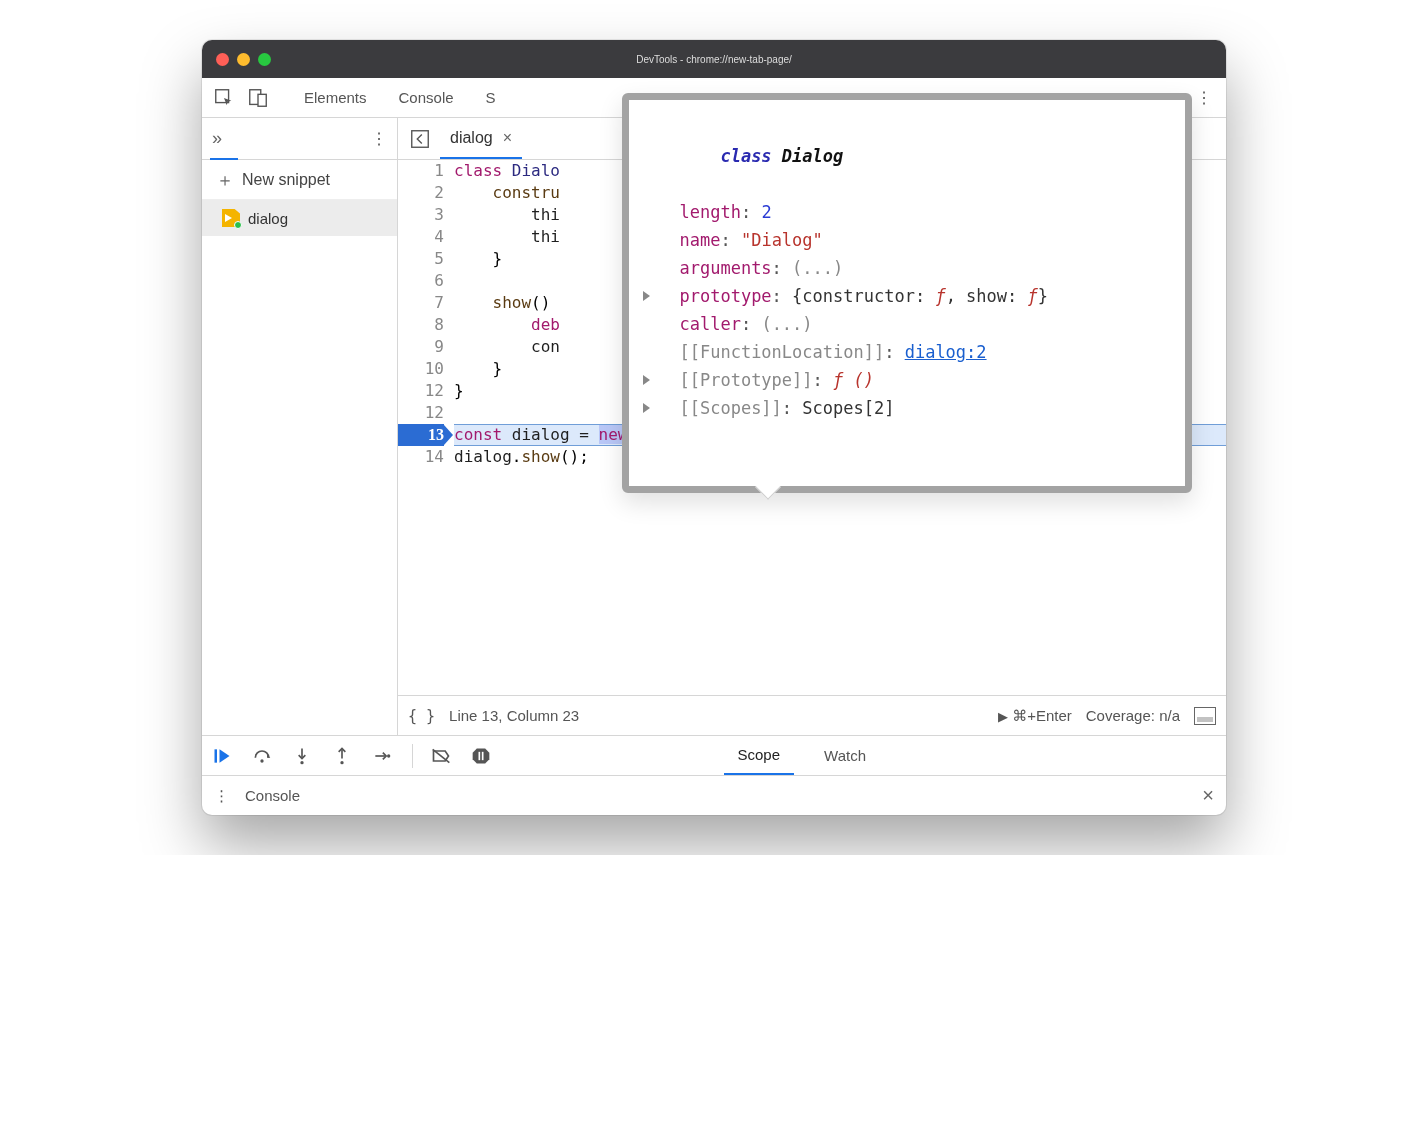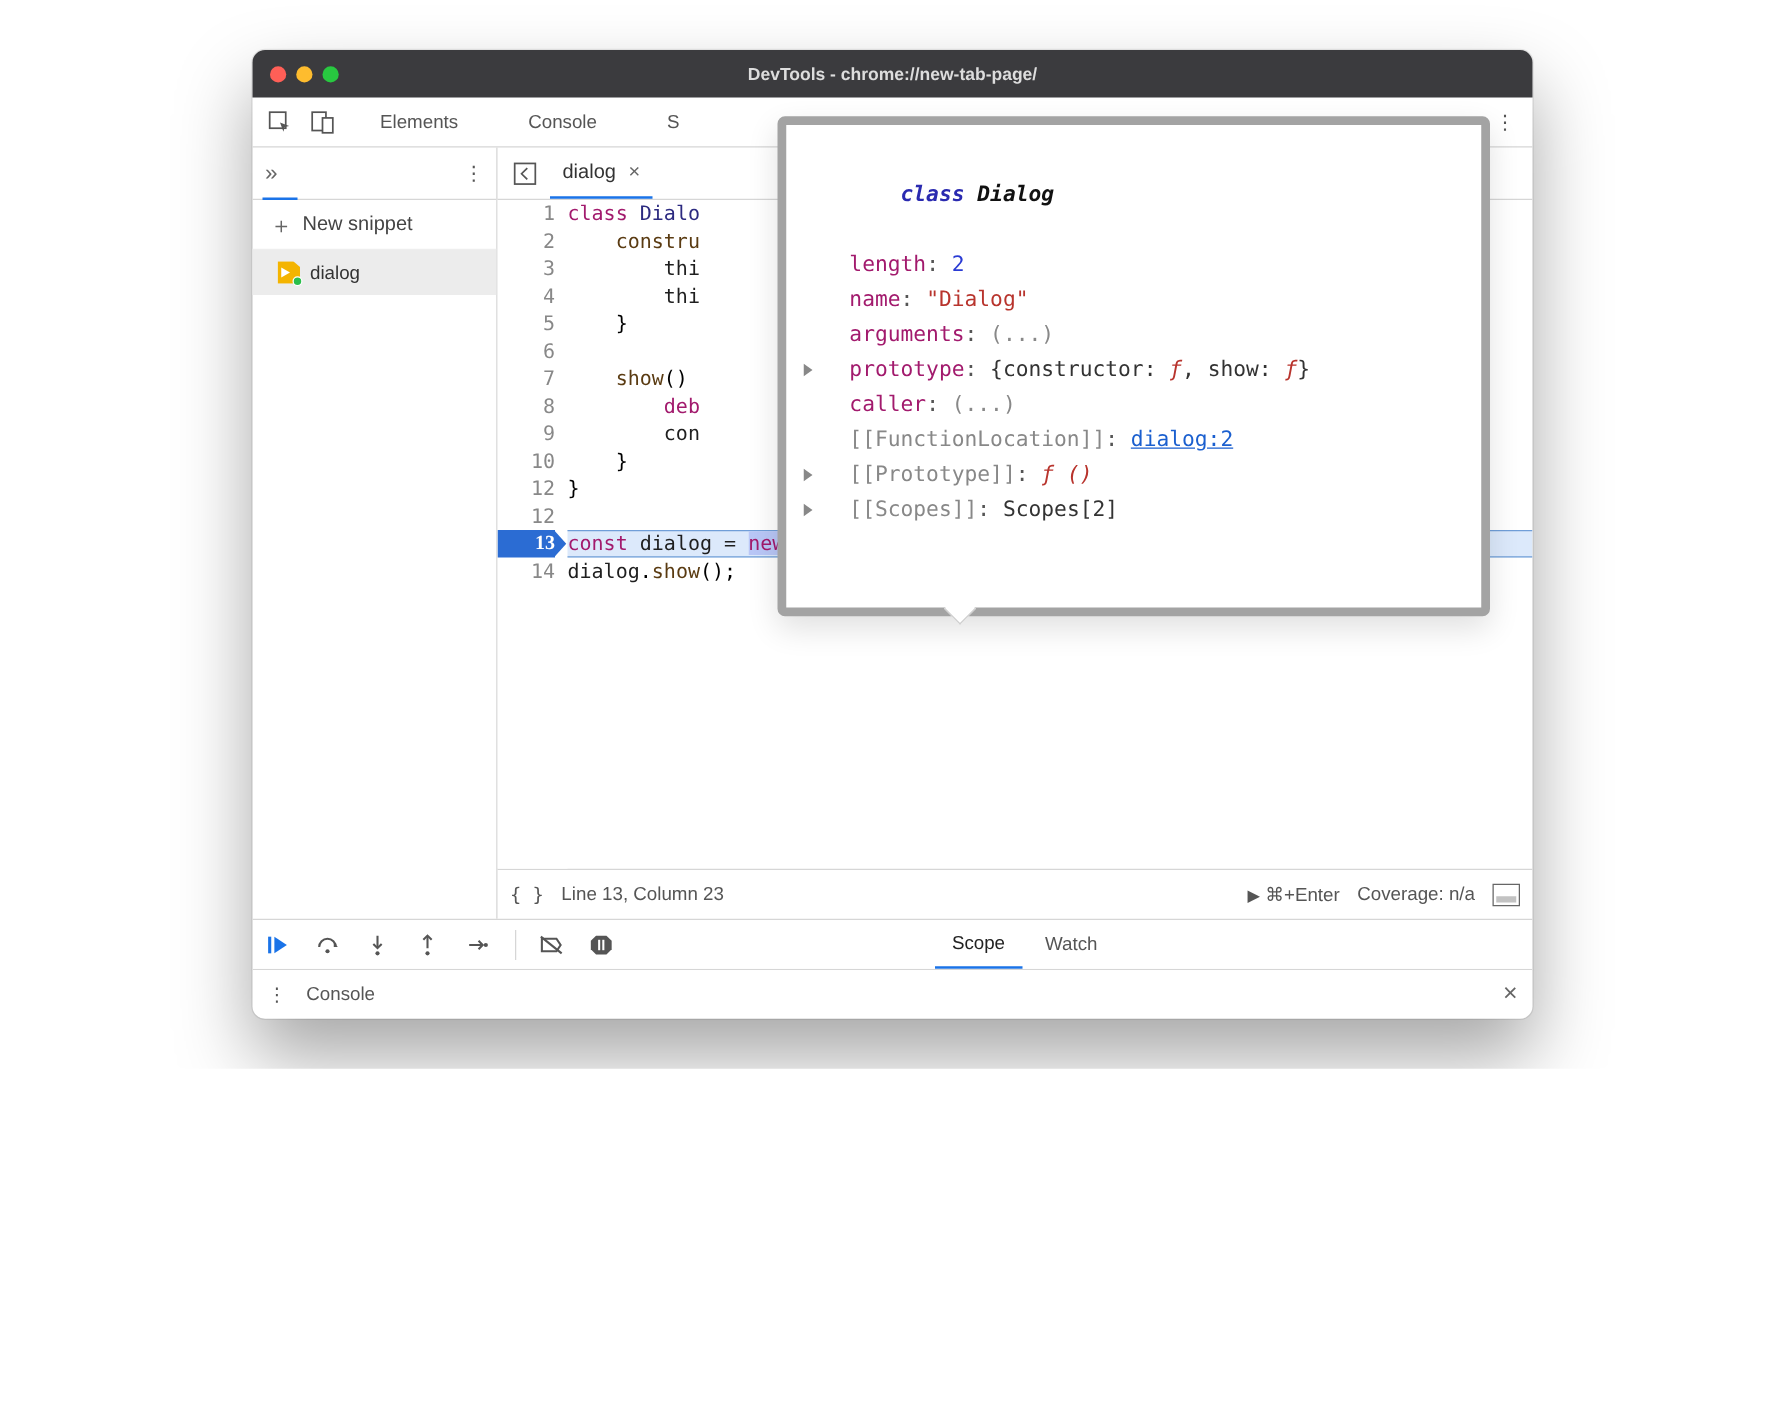--- a/index.html
+++ b/index.html
@@ -35,39 +35,39 @@
 .traffic { display: flex; gap: 8px; }
 .dot { width: 13px; height: 13px; border-radius: 50%; }
 .dot.red { background: #ff5f57; }
 .dot.yellow { background: #febc2e; }
 .dot.green { background: #28c840; }
 .title {
   position: absolute;
   left: 0; right: 0;
   text-align: center;
   color: #ddd;
-  font-size: 14px;
-  font-weight: 700;
+  font-size: 10px;
+  font-weight: 400;
   pointer-events: none;
 }
 
 .toolbar {
   height: 40px;
   border-bottom: 1px solid #d6d6d6;
   display: flex;
   align-items: center;
   padding: 0 8px;
   gap: 6px;
 }
 .tb-icon {
   width: 28px; height: 28px;
   display: flex; align-items: center; justify-content: center;
   color: #555;
 }
-.tabs { display: flex; align-items: flex-start; margin-left: 10px; height: 100%; gap: 24px; }
+.tabs { display: flex; align-items: flex-start; margin-left: 10px; height: 100%; }
 .tab {
   padding: 0 16px;
   height: 100%;
   display: flex;
   align-items: center;
   color: #555;
   font-size: 15px;
   cursor: pointer;
 }
 
@@ -244,21 +244,21 @@
   border-top: 1px solid #d6d6d6;
   display: flex;
   align-items: center;
   padding: 0 10px;
   gap: 18px;
   color: #555;
 }
 .db-ico { width: 22px; text-align: center; font-size: 18px; }
 .db-ico.blue { color: #1a73e8; }
 .db-sep { width: 1px; height: 24px; background: #d6d6d6; }
-.sw-tabs { display: flex; margin-left: auto; gap: 4px; align-items: stretch; height: 100%; }
+.sw-tabs { display: flex; margin-left: auto; gap: 16px; align-items: stretch; height: 100%; }
 .sw-tab { padding: 0 14px; display: flex; align-items: center; font-size: 15px; color: #555; }
 .sw-tab.active { color: #222; border-bottom: 2px solid #1a73e8; }
 
 .console-bar {
   height: 40px;
   border-top: 1px solid #d6d6d6;
   display: flex;
   align-items: center;
   padding: 0 12px;
   gap: 16px;

